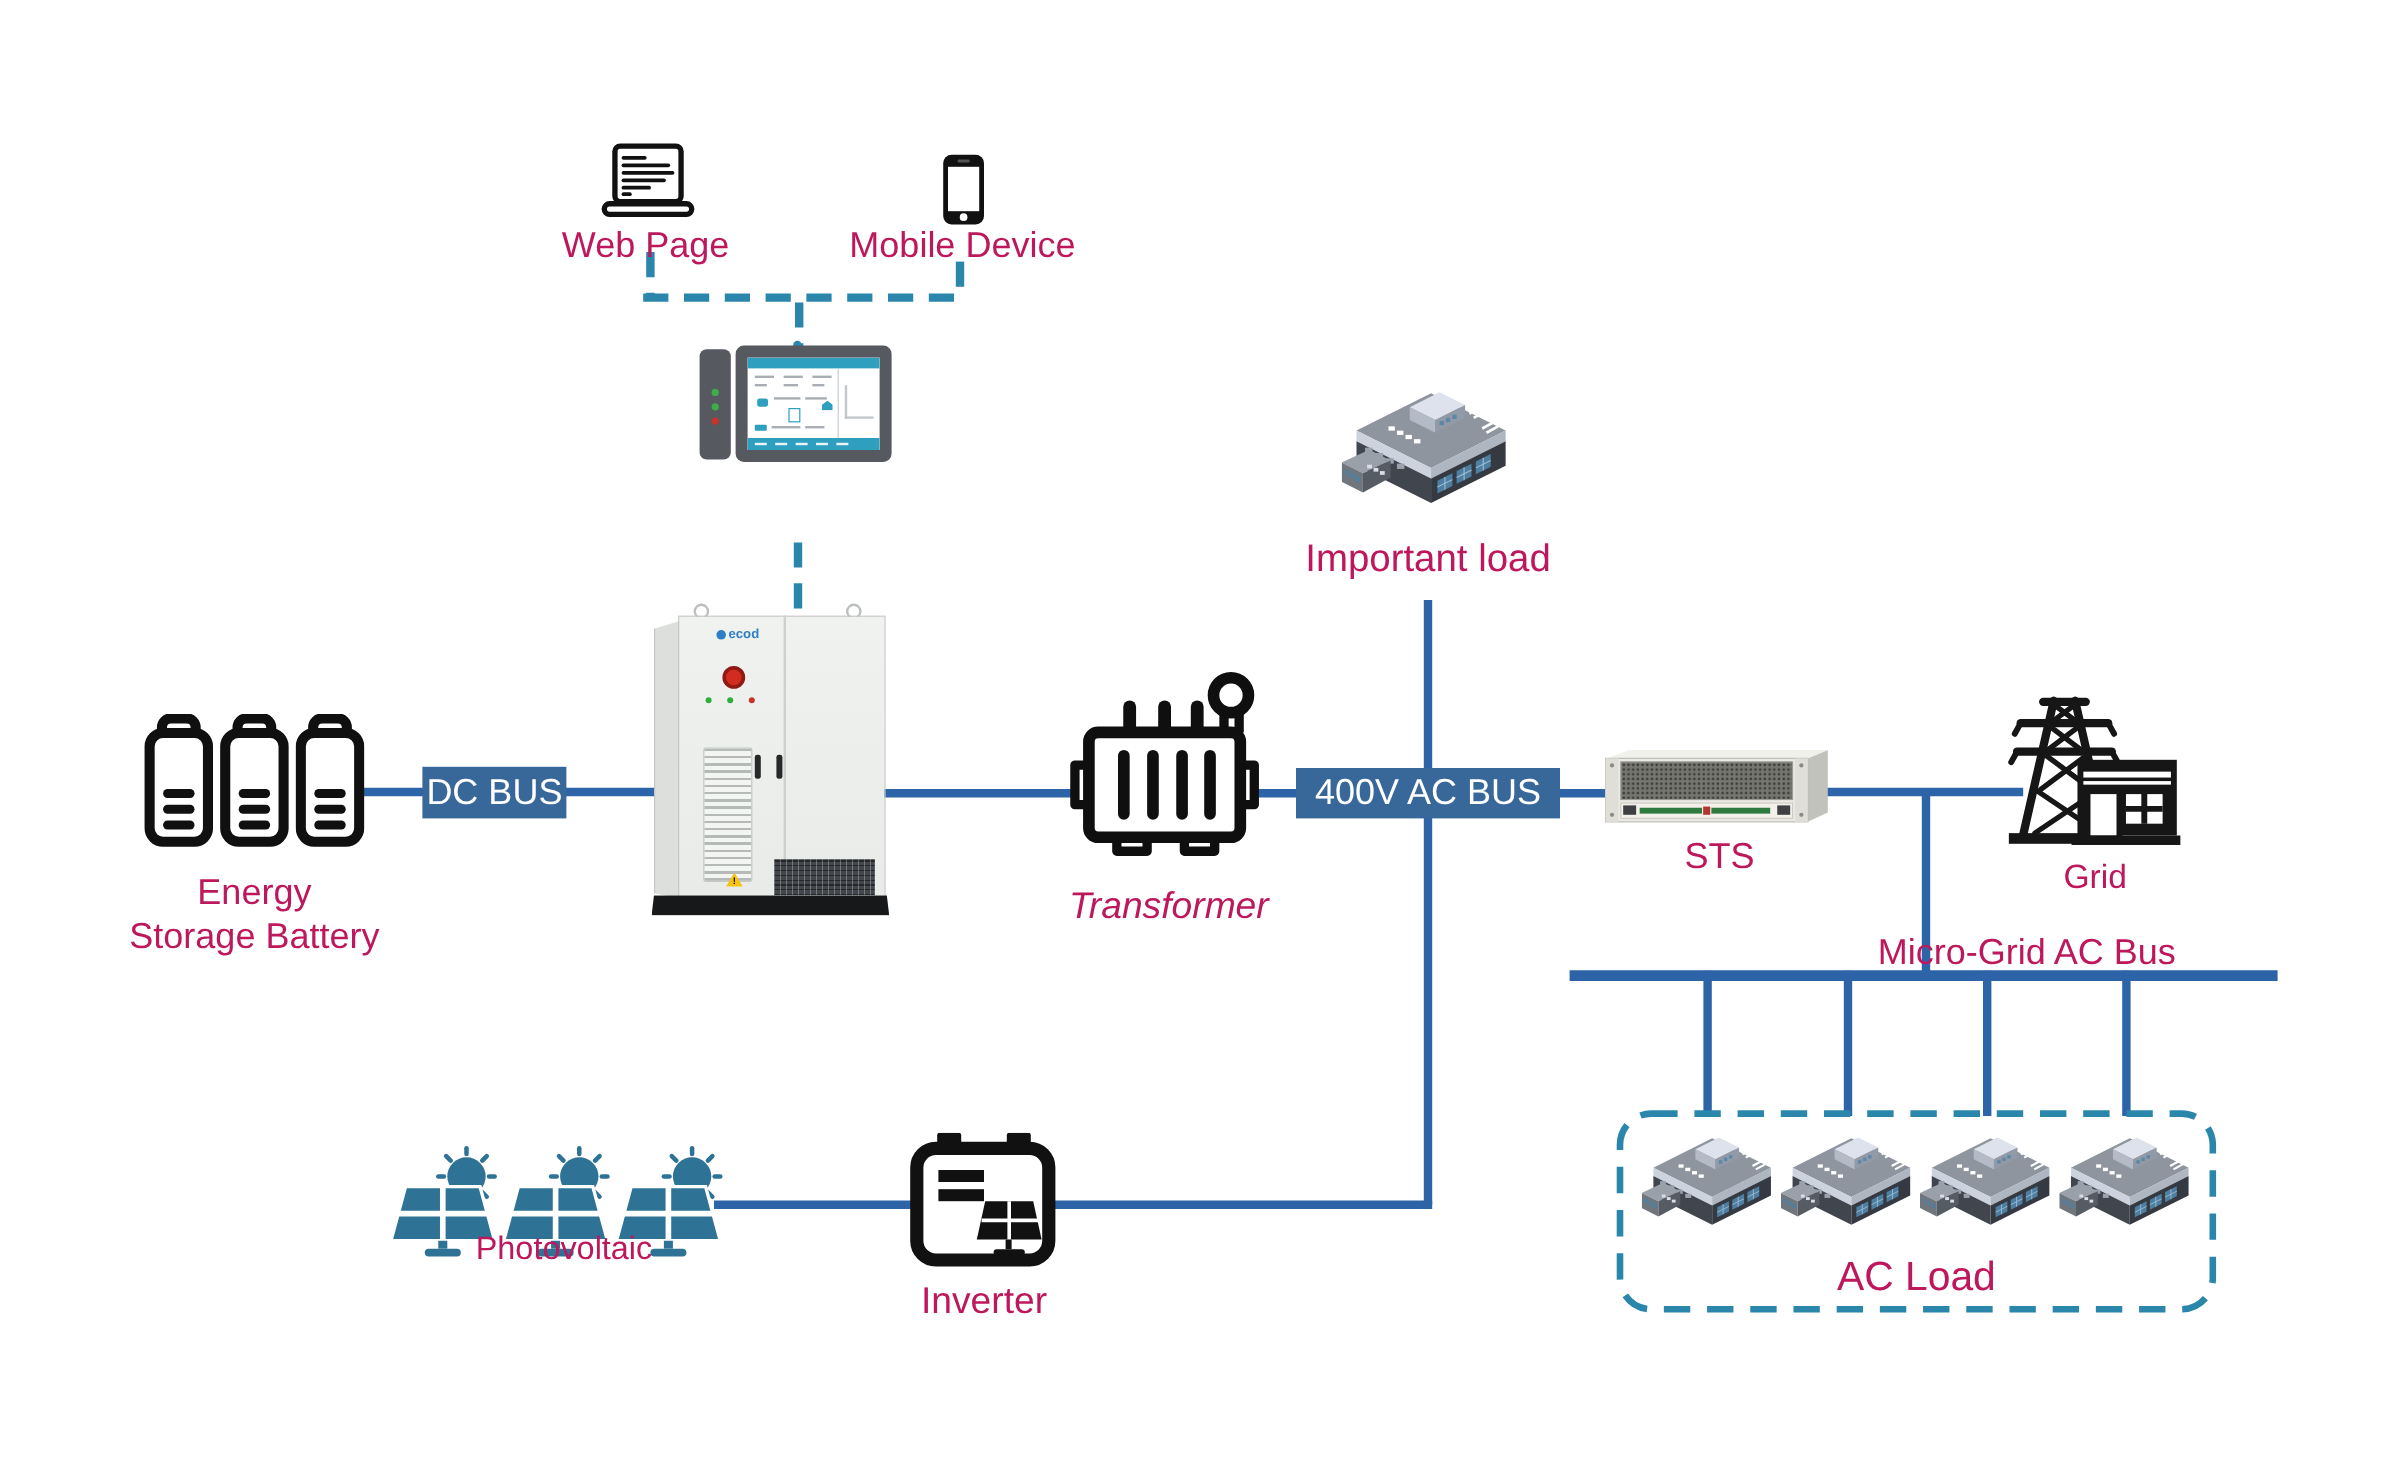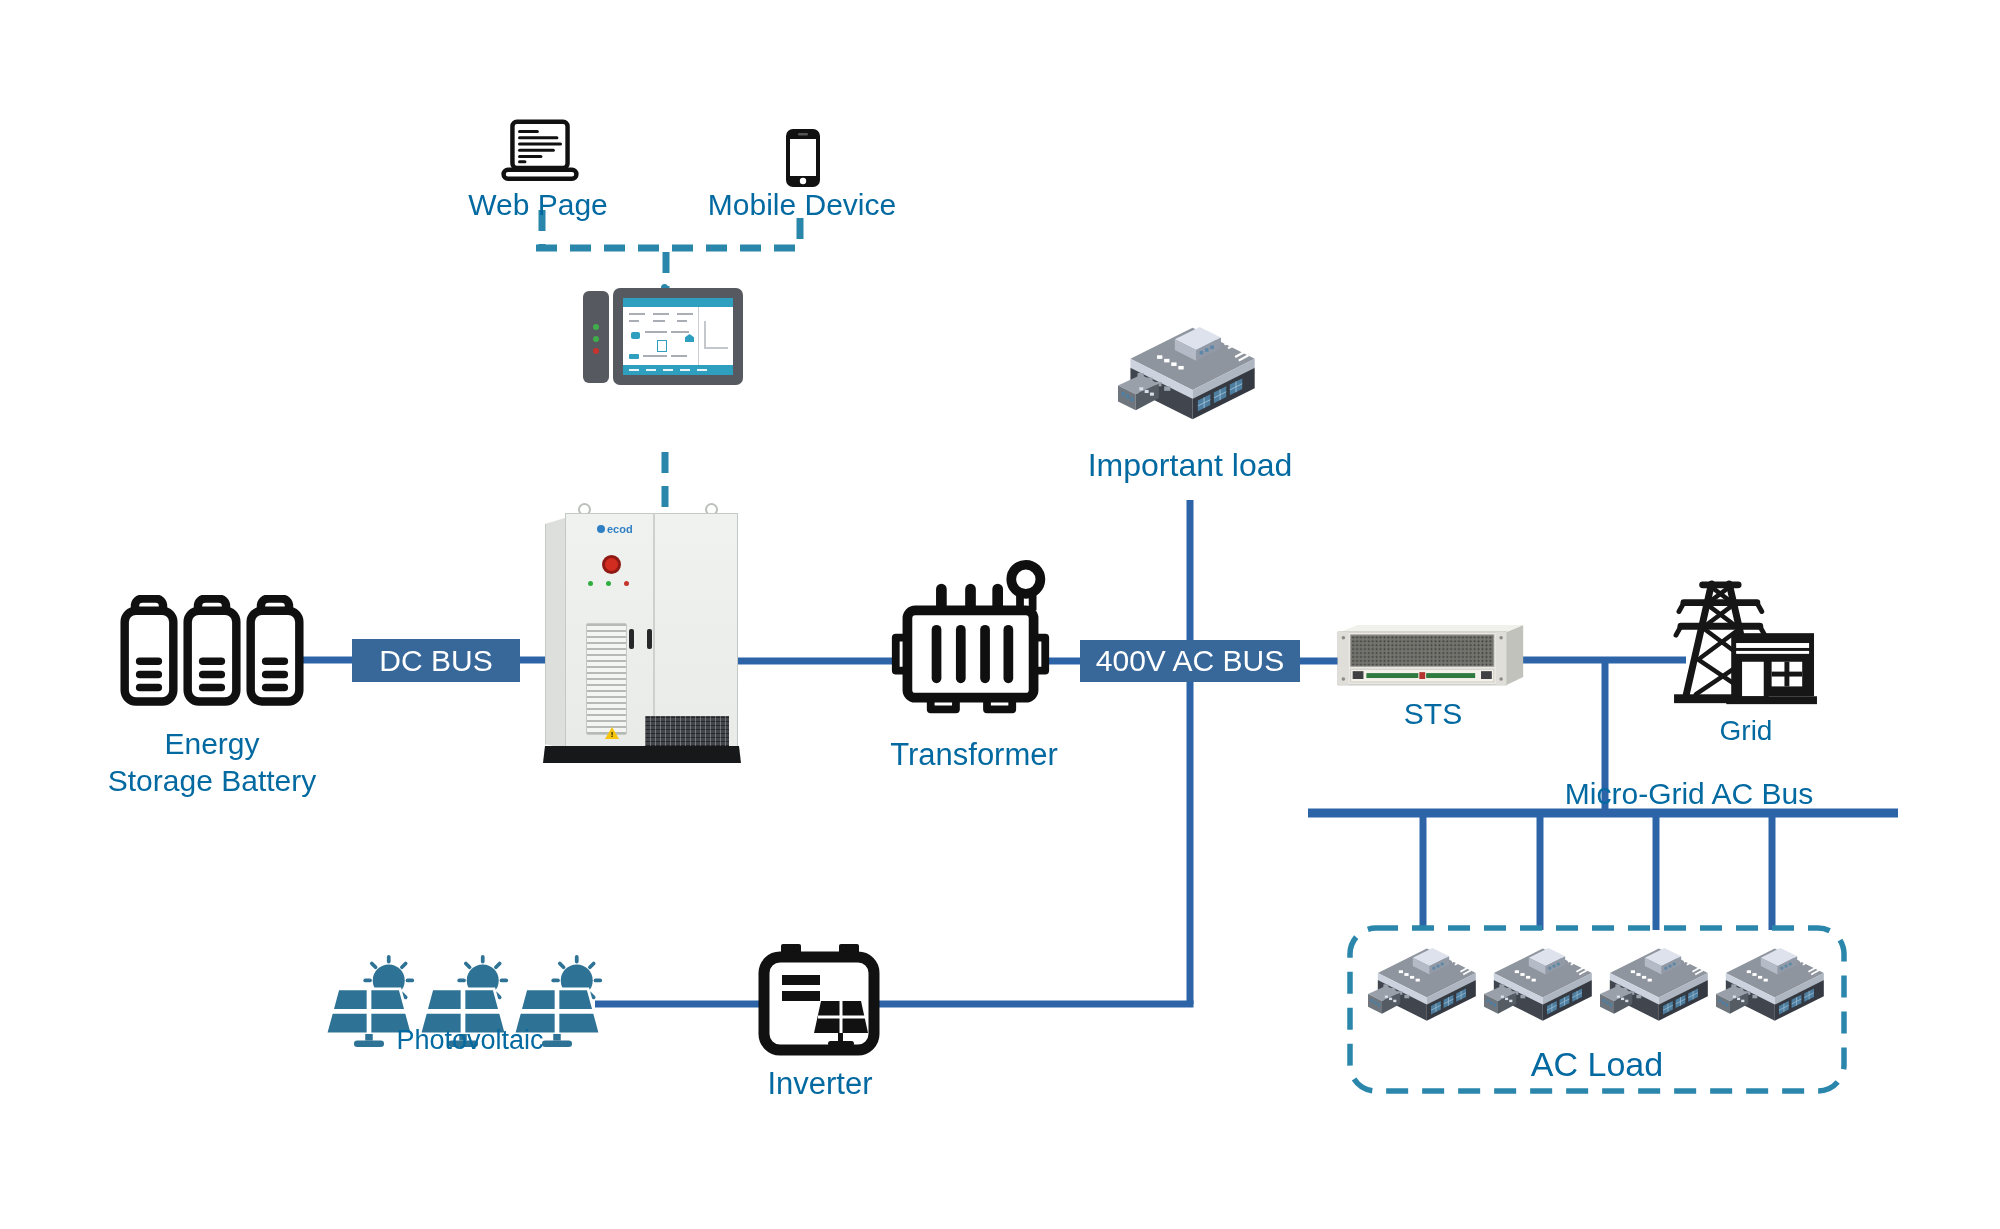--- a/index.html
+++ b/index.html
@@ -5,21 +5,21 @@
   html,body{margin:0;padding:0;background:#fff;}
   .canvas{
     position:relative;width:2000px;height:1229px;background:#ffffff;overflow:hidden;
     font-family:"Liberation Sans",sans-serif;color:#2a2524;
   }
   .canvas svg{display:block;}
   .wires{position:absolute;left:0;top:0;z-index:1;}
   .node{position:absolute;z-index:2;}
   .lbl{
     position:absolute;z-index:3;transform:translateX(-50%);
-    white-space:pre-line;text-align:center;line-height:1.22;color:#0369a1;
+    white-space:pre-line;text-align:center;line-height:1.22;color:#be185d;
   }
   .busbox{
     position:absolute;z-index:4;display:flex;align-items:center;justify-content:center;
     color:#fff;background:#38689a;
   }
   
   .ems{position:absolute;z-index:2;}
   .ems .side{position:absolute;left:0;top:3px;width:26px;height:92px;background:#56595f;border-radius:6px;}
   .ems .main{position:absolute;left:30px;top:0;width:130px;height:97px;background:#56595f;border-radius:7px;}
   .ems .ant{position:absolute;left:78px;top:-4px;width:7px;height:7px;border-radius:50%;background:#2b86ac;}
@@ -298,21 +298,21 @@
     <g stroke="#2b86ac" stroke-width="7" fill="none" stroke-dasharray="21 13">
       <line x1="542" y1="210" x2="542" y2="248"></line>
       <line x1="800" y1="218" x2="800" y2="248"></line>
       <line x1="536" y1="248" x2="805" y2="248"></line>
       <line x1="666" y1="252" x2="666" y2="290"></line>
       <line x1="665" y1="452" x2="665" y2="516"></line>
     </g>
     <rect x="1350" y="928" width="494" height="163" rx="26" fill="none" stroke="#2b86ac" stroke-width="5.5" stroke-dasharray="22 14"></rect>
   </svg>
 
-  <div class="busbox" style="left:352px;top:639px;width:168px;height:43px;font-size:30px;">
+  <div class="busbox" style="left:352px;top:639px;width:120px;height:43px;font-size:30px;">
     <span>DC BUS</span>
   </div>
   <div class="busbox" style="left:1080px;top:640px;width:220px;height:42px;font-size:30px;">
     <span>400V AC BUS</span>
   </div>
 
   <svg class="node" style="left:500px;top:118px;" width="80" height="68">
       <use href="#laptop"></use>
     </svg>
   <div class="lbl" style="left:538px;top:187px;font-size:30px;">Web Page</div>
@@ -393,21 +393,21 @@
     <div class="vents"></div>
     <div class="warn">
         <span>!</span>
       </div>
     <div class="base"></div>
   </div>
 
   <svg class="node" style="left:888px;top:553px;" width="165" height="172">
       <use href="#transformer"></use>
     </svg>
-  <div class="lbl" style="left:974px;top:736px;font-size:31px;">Transformer</div>
+  <div class="lbl" style="left:974px;top:736px;font-size:31px;font-style:italic;">Transformer</div>
 
   <svg class="node" style="left:1118px;top:306px;" width="142" height="127">
       <use href="#factory"></use>
     </svg>
   <div class="lbl" style="left:1190px;top:446px;font-size:32px;">Important load</div>
 
   <svg class="node" style="left:1336px;top:620px;" width="196" height="69">
       <use href="#sts"></use>
     </svg>
   <div class="lbl" style="left:1433px;top:696px;font-size:30px;">STS</div>

